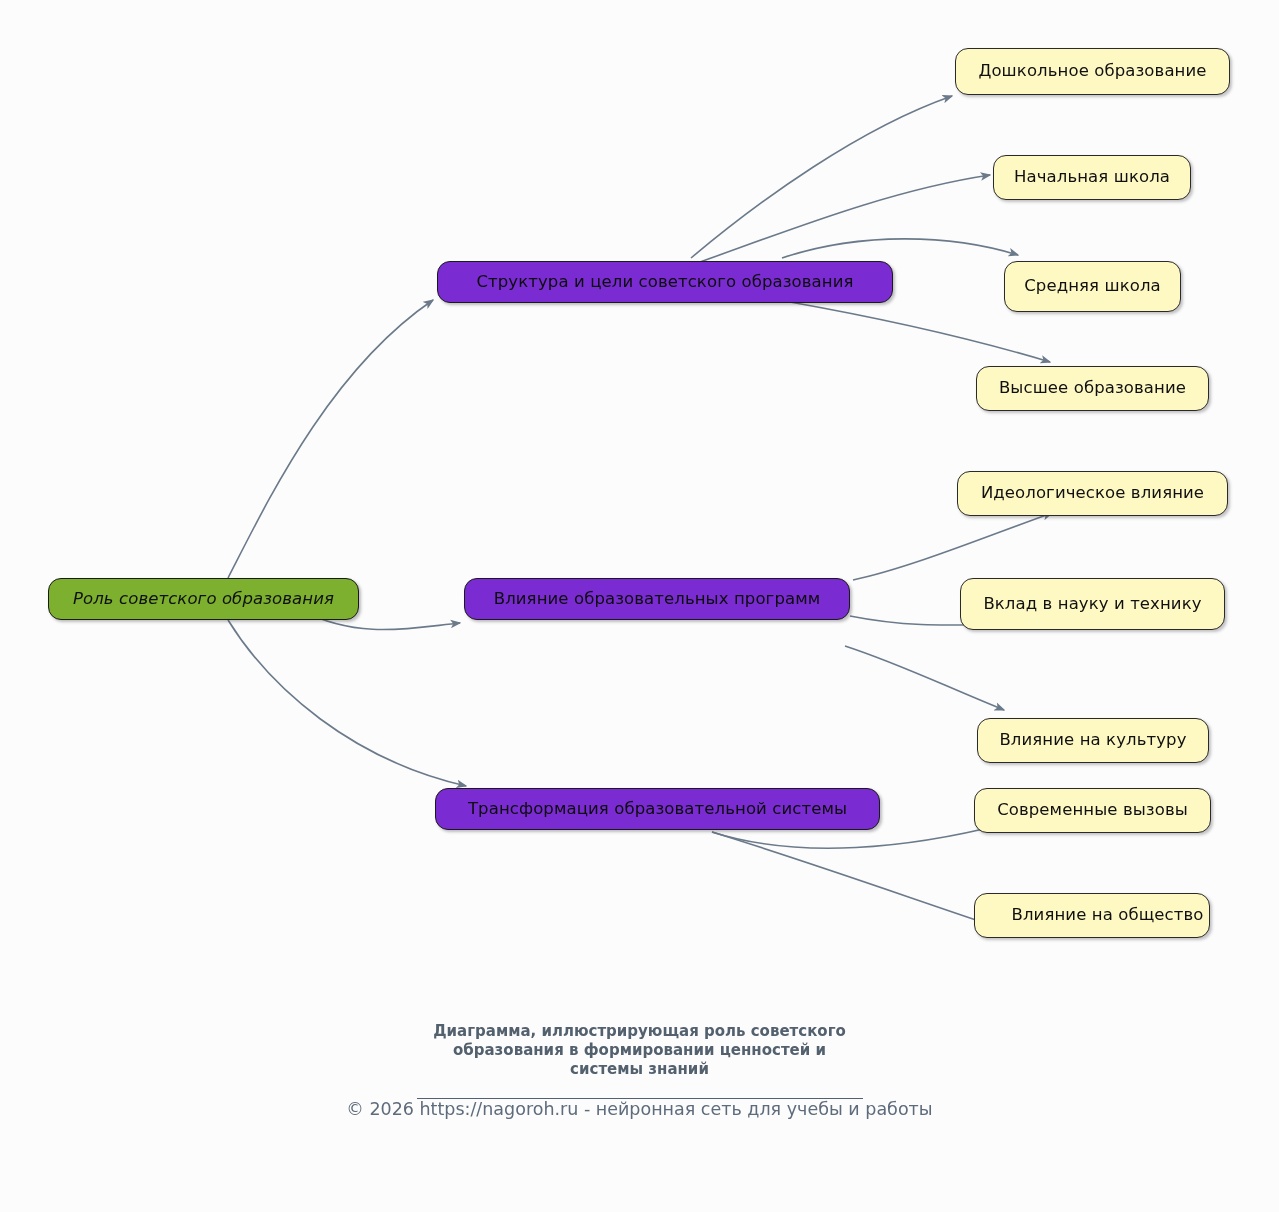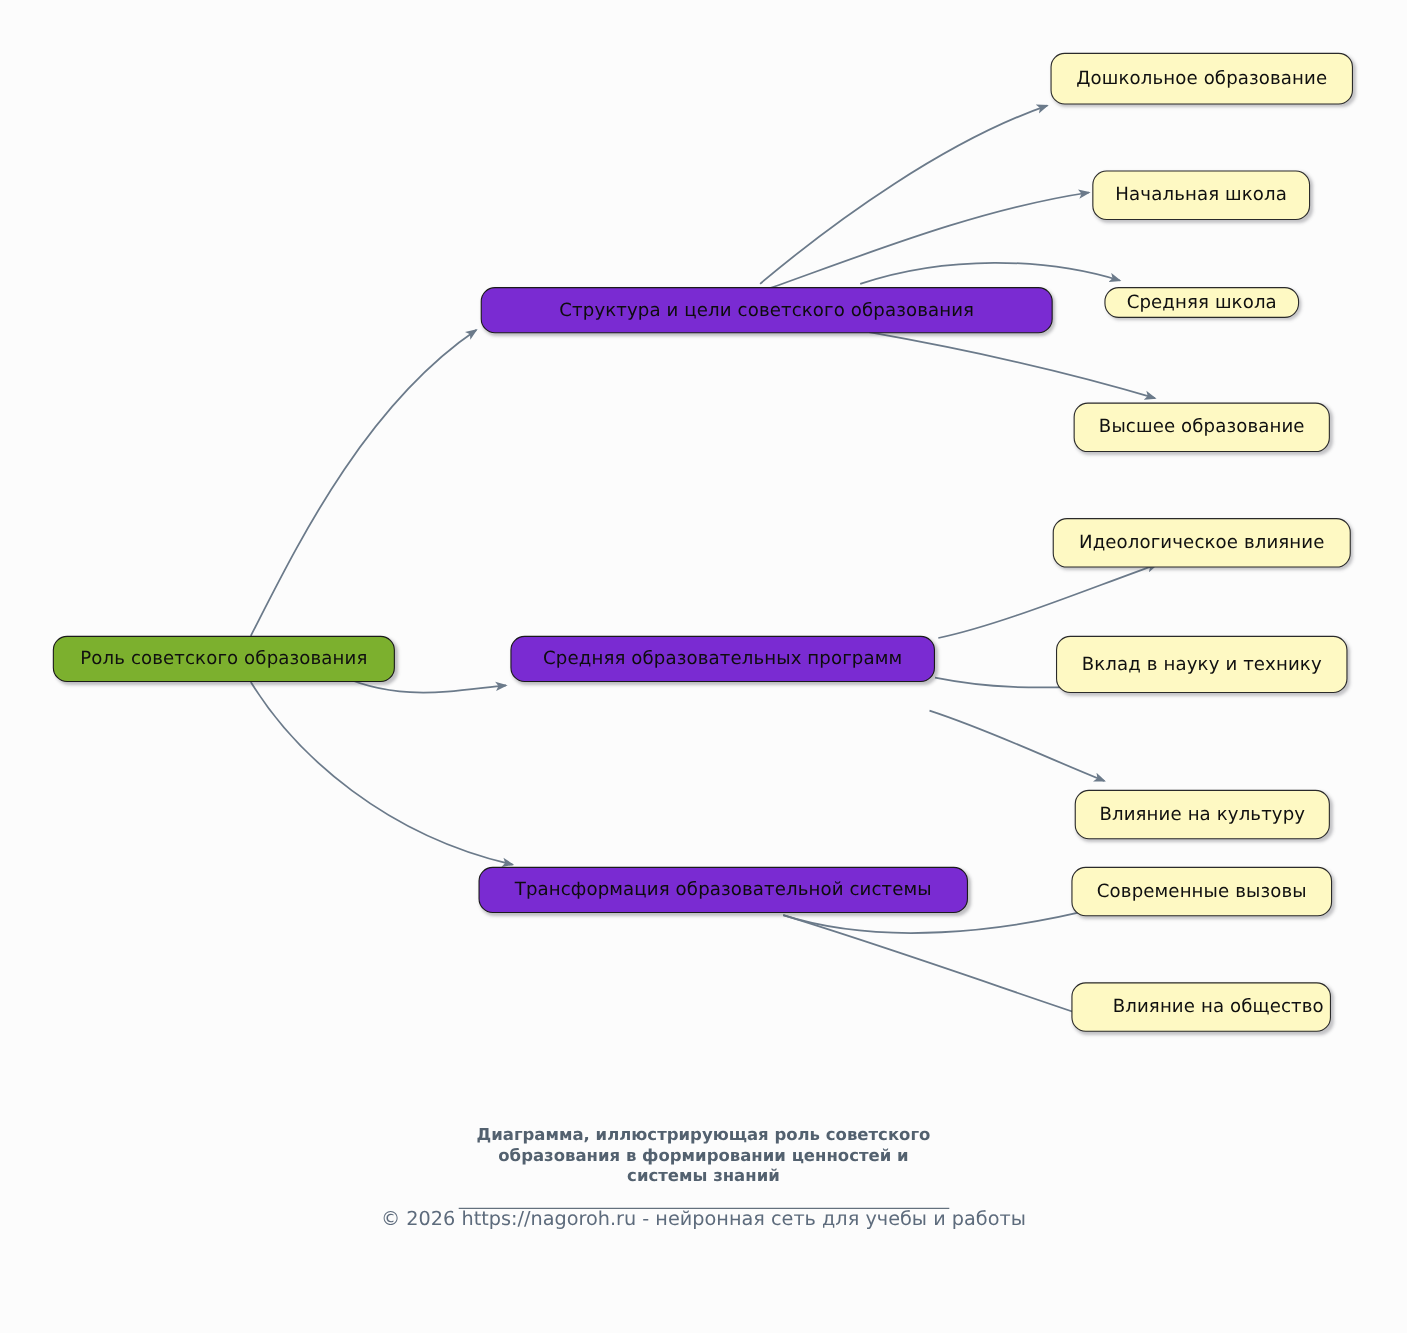--- a/index.html
+++ b/index.html
@@ -127,43 +127,43 @@
       <path d="M 850,616 C 900,626 940,626 1000,624"></path>
 
       <path d="M 845,646 C 900,664 940,684 1004,710"></path>
 
       <path d="M 712,832 C 800,860 910,848 1004,824"></path>
 
       <path d="M 712,832 C 810,862 910,898 1000,928"></path>
     </g>
   </svg>
 
-  <div class="node node-root" style="left:48px; top:578px; width:311px; height:42px;">
+  <div class="node node-root" style="left:48px; top:578px; width:311px; height:42px;font-style:italic;">
     <span class="node-label">Роль советского образования</span>
   </div>
 
-  <div class="node node-branch" style="left:437px; top:261px; width:520px; height:42px;">
+  <div class="node node-branch" style="left:437px; top:261px; width:456px; height:42px;">
     <span class="node-label">Структура и цели советского образования</span>
   </div>
 
   <div class="node node-branch" style="left:464px; top:578px; width:386px; height:42px;">
-    <span class="node-label">Средняя образовательных программ</span>
+    <span class="node-label">Влияние образовательных программ</span>
   </div>
 
   <div class="node node-branch" style="left:435px; top:788px; width:445px; height:42px;">
     <span class="node-label">Трансформация образовательной системы</span>
   </div>
 
   <div class="node node-leaf" style="left:955px; top:48px; width:275px; height:47px;">
     <span class="node-label">Дошкольное образование</span>
   </div>
   <div class="node node-leaf" style="left:993px; top:155px; width:198px; height:45px;">
     <span class="node-label">Начальная школа</span>
   </div>
-  <div class="node node-leaf" style="left:1004px; top:261px; width:177px; height:28px;">
+  <div class="node node-leaf" style="left:1004px; top:261px; width:177px; height:51px;">
     <span class="node-label">Средняя школа</span>
   </div>
   <div class="node node-leaf" style="left:976px; top:366px; width:233px; height:45px;">
     <span class="node-label">Высшее образование</span>
   </div>
 
   <div class="node node-leaf" style="left:957px; top:471px; width:271px; height:45px;">
     <span class="node-label">Идеологическое влияние</span>
   </div>
   <div class="node node-leaf" style="left:960px; top:578px; width:265px; height:52px;">

